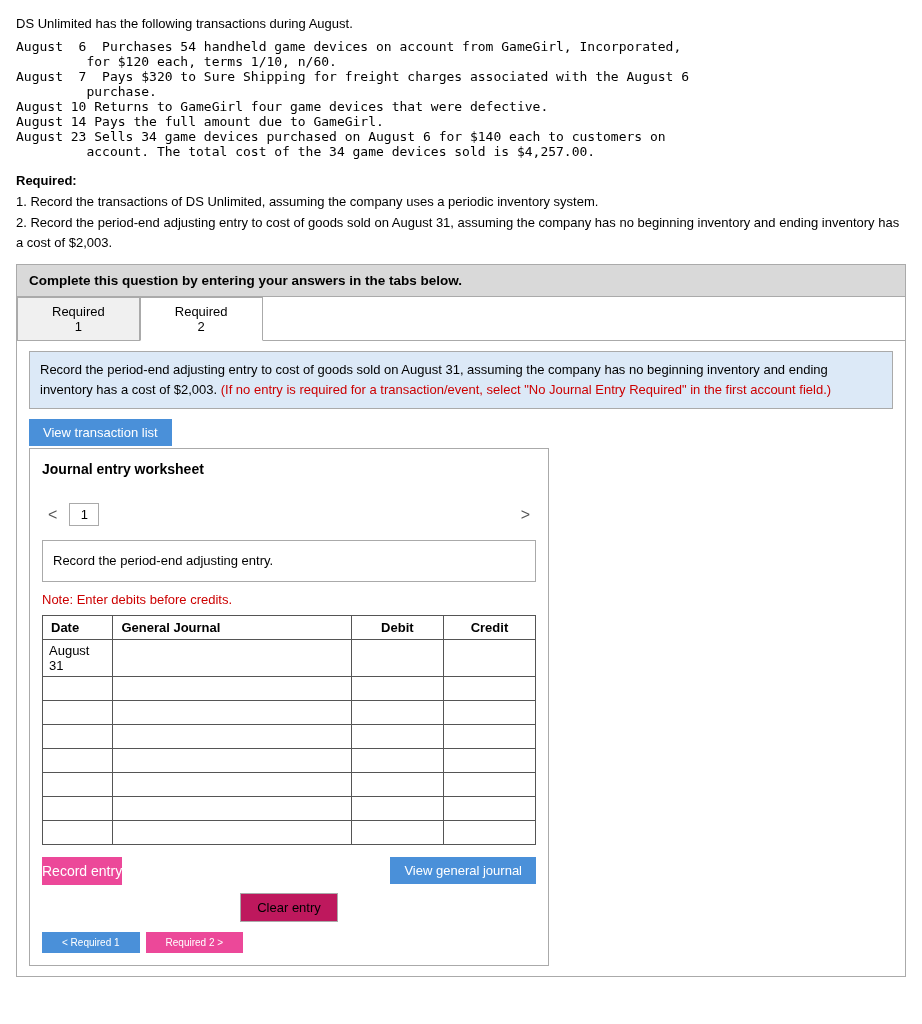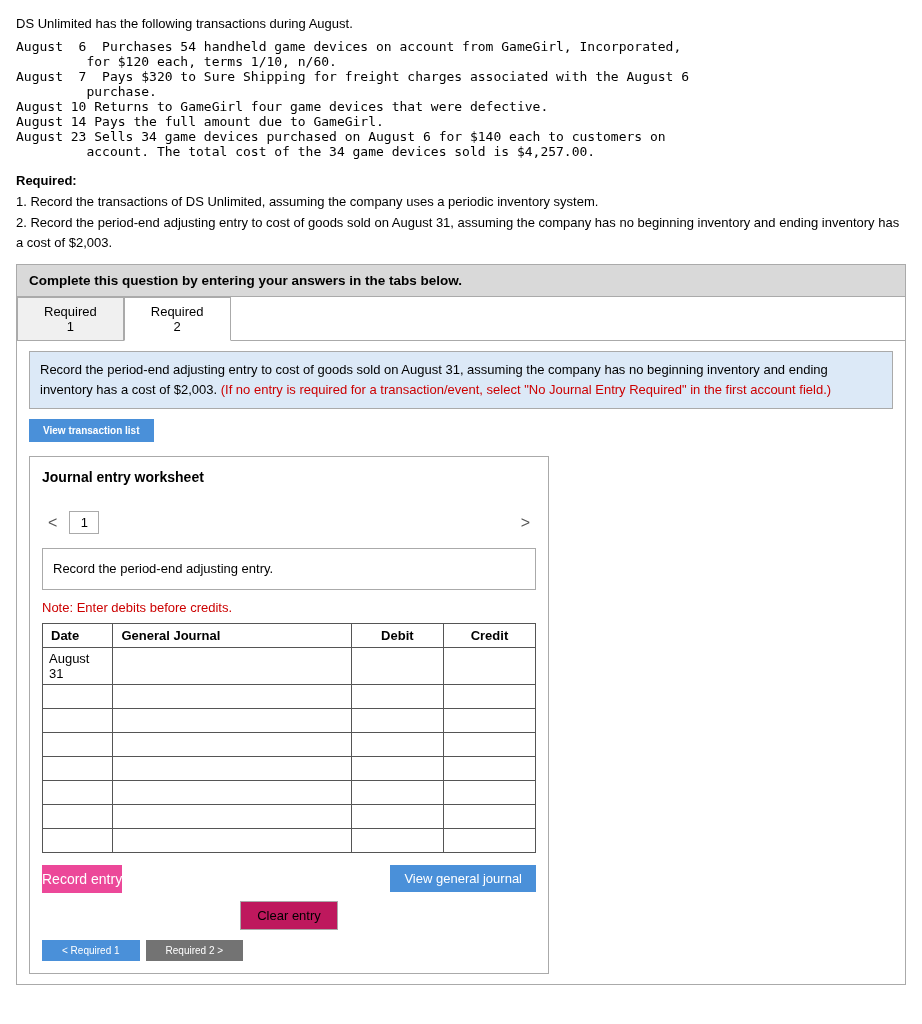--- a/index.html
+++ b/index.html
@@ -29,21 +29,21 @@
     }
     .tabs-container {
       border: 1px solid #aaa;
       border-top: none;
     }
     .tabs-row {
       display: flex;
       border-bottom: 1px solid #aaa;
     }
     .tab {
-      padding: 6px 26px;
+      padding: 6px 34px;
       border: 1px solid #aaa;
       border-bottom: none;
       cursor: pointer;
       font-size: 13px;
       background: #f0f0f0;
       text-align: center;
       min-width: 70px;
     }
     .tab.active {
       background: #fff;
@@ -67,24 +67,23 @@
     }
     .instruction-box .red-text {
       color: #cc0000;
     }
     .view-transaction-btn {
       background: #4a90d9;
       color: #fff;
       border: none;
       padding: 6px 14px;
       cursor: pointer;
-      font-size: 10px;
-      margin-bottom: 14px;
+      font-size: 13px;
+      margin-bottom: 2px;
       display: inline-block;
-      font-weight: bold;
     }
     .journal-worksheet {
       border: 1px solid #aaa;
       padding: 12px;
       max-width: 520px;
     }
     .journal-title {
       font-weight: bold;
       font-size: 14px;
       margin-bottom: 26px;
@@ -203,21 +202,21 @@
     }
     .bottom-tab {
       background: #4a90d9;
       color: #fff;
       padding: 5px 20px;
       font-size: 10px;
       cursor: pointer;
       border: none;
     }
     .bottom-tab.inactive {
-      background: #737373;
+      background: #ec4899;
     }
   </style>
 </head>
 <body>
 
 <div>
   <p style="margin-bottom:8px;">DS Unlimited has the following transactions during August.</p>
   <pre>August  6  Purchases 54 handheld game devices on account from GameGirl, Incorporated,
          for $120 each, terms 1/10, n/60.
 August  7  Pays $320 to Sure Shipping for freight charges associated with the August 6

